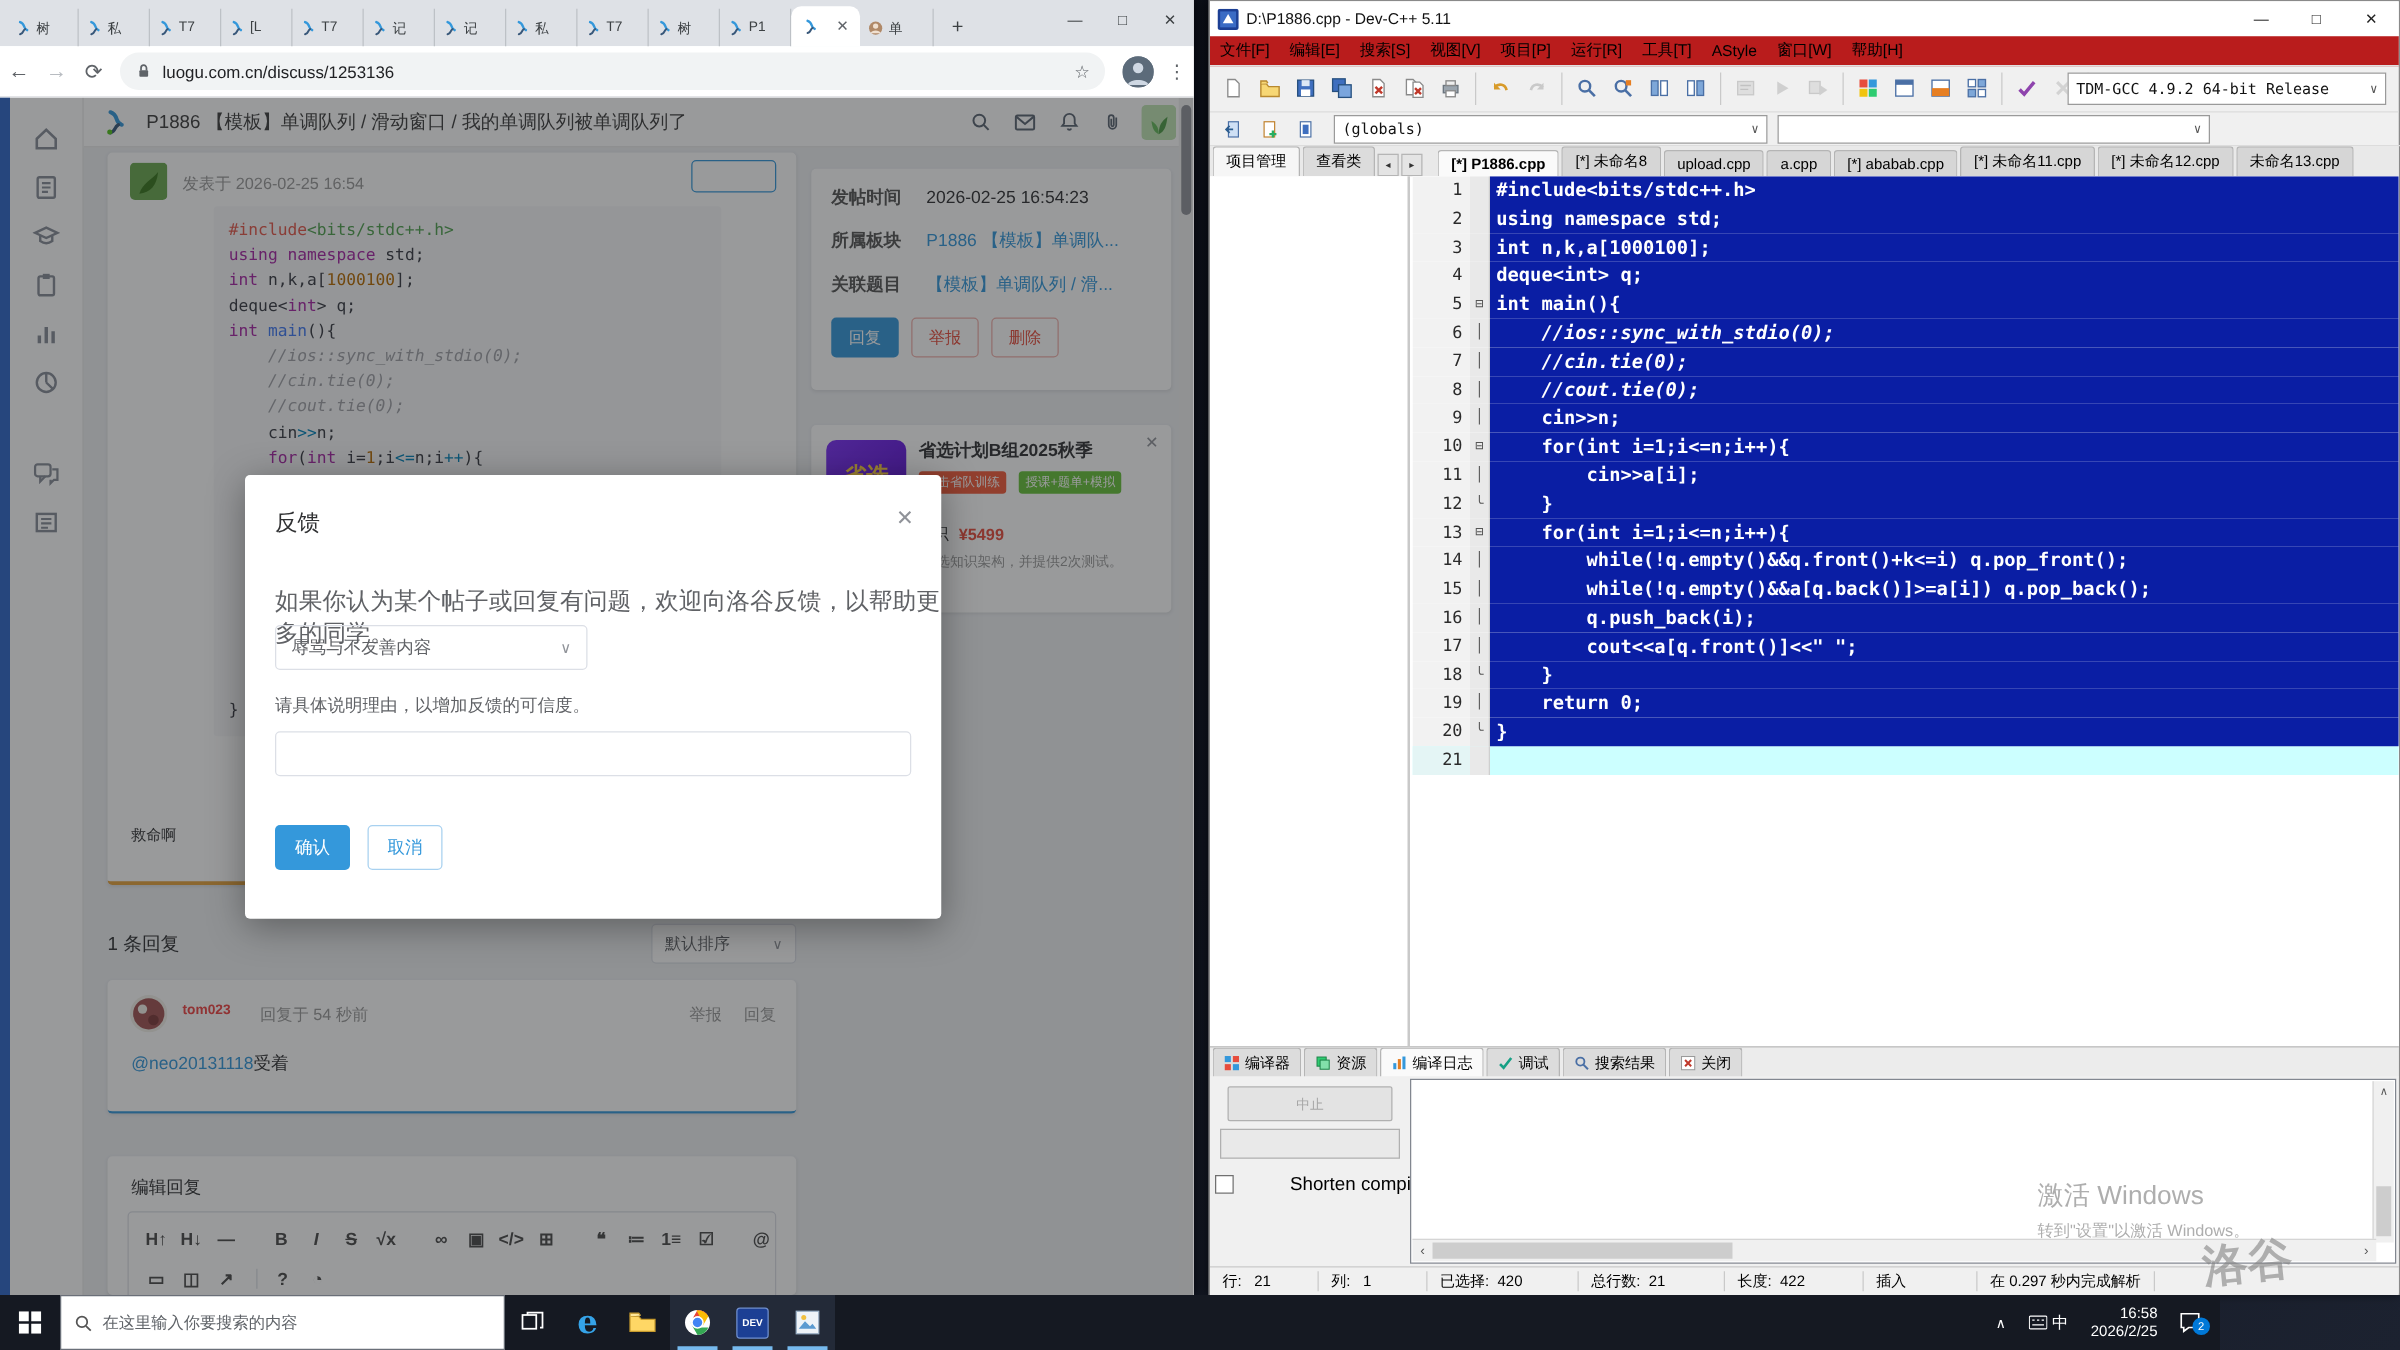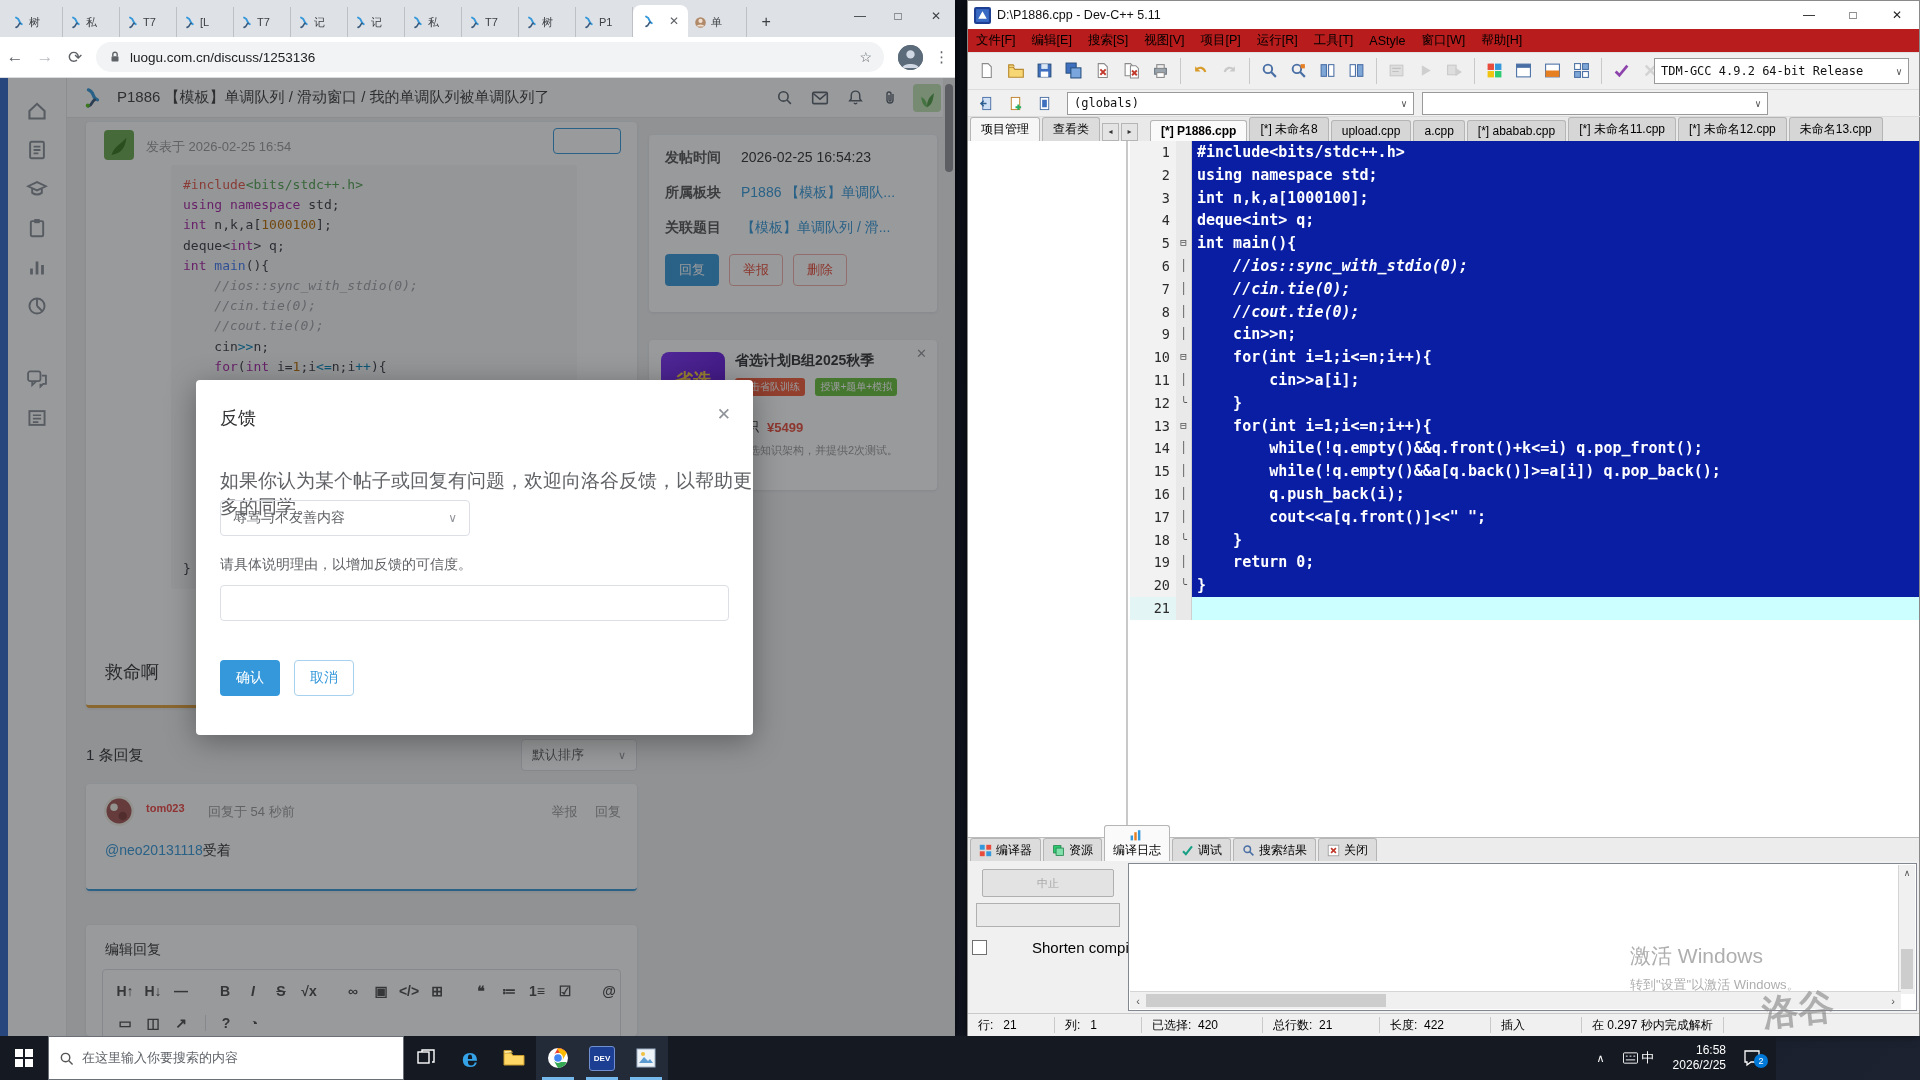--- a/index.html
+++ b/index.html
@@ -43,21 +43,21 @@
   #lg-avatar{width:28px;height:28px;border-radius:4px;overflow:hidden;margin:0 14px 0 6px;flex:none;}
 
   .card{background:#fff;border-radius:4px;box-shadow:0 1px 3px rgba(0,0,0,.08);}
   #post-card{left:86px;top:44px;width:551px;height:586px;border-bottom:3px solid #e6a23c;box-sizing:border-box;}
   #post-avatar{left:18px;top:8px;width:30px;height:30px;border-radius:4px;overflow:hidden;}
   #post-meta{left:60px;top:16px;font-size:13px;color:#9a9a9a;}
   #post-topbtn{right:16px;top:6px;width:66px;height:24px;border:1px solid #3498db;border-radius:4px;background:#fff;}
   #lg-codeblock{left:85px;top:43px;width:406px;height:424px;background:#f7f8fa;border-radius:3px;padding:10px 12px;box-sizing:border-box;font-family:"DejaVu Sans Mono",monospace;font-size:13px;line-height:20.2px;white-space:pre;overflow:hidden;}
   .sp{color:#383a42}.sk{color:#a626a4}.sc{color:#a0a1a7;font-style:italic}.sn{color:#b76b01}
   .ss{color:#50a14f}.sd{color:#e45649}.sf{color:#4078f2}.so{color:#0184bc}
-  #post-body{left:19px;top:538px;font-size:18px;color:#303133;}
+  #post-body{left:19px;top:538px;font-size:12px;color:#303133;}
 
   #replies-row{left:86px;top:660px;width:551px;height:34px;display:flex;align-items:center;}
   #replies-count{font-size:15px;color:#303133;}
   #sort-select{margin-left:auto;width:116px;height:32px;background:#fff;border:1px solid #dcdfe6;border-radius:4px;display:flex;align-items:center;padding:0 10px;box-sizing:border-box;font-size:13px;color:#606266;}
   #sort-select .chev{margin-left:auto;color:#909399;font-size:11px;}
 
   #reply-card{left:86px;top:706px;width:551px;height:107px;border-bottom:2px solid #3498db;box-sizing:border-box;}
   #reply-avatar{left:18px;top:12px;width:30px;height:30px;border-radius:50%;overflow:hidden;}
   #reply-user{left:60px;top:18px;font-size:11px;font-weight:bold;color:#ef4444;}
   #reply-meta{left:122px;top:19px;font-size:13px;color:#9a9a9a;}
@@ -138,21 +138,21 @@
   .crow{display:flex;height:22.8px;font-family:"DejaVu Sans Mono",monospace;font-size:15px;font-weight:bold;line-height:22.8px;white-space:pre;}
   .gut{width:40px;text-align:right;padding-right:6px;color:#2b2b2b;background:#f2f2f2;flex:none;font-weight:normal;font-size:13.5px;}
   .fold{width:15px;flex:none;background:#e9e9e9;color:#555;font-size:11px;text-align:center;font-weight:normal;border-right:1px solid #cfcfcf;}
   .ctext{flex:1;padding-left:5px;color:#fff;}
   .crow.sel .ctext{background:#0a1ea4;}
   .crow.cur{background:#ccffff;}
   .crow.cur .gut{background:#e4f5f5;}
   .cmt{font-style:italic;}
   #btm-tabrow{left:0;top:836px;width:951px;height:24px;background:#ececec;display:flex;align-items:flex-end;border-top:1px solid #bbb;}
   .btab{display:flex;align-items:center;font-size:12px;color:#000;padding:3px 8px;border:1px solid #b5b5b5;border-bottom:none;background:#dcdcdc;margin-left:2px;border-radius:3px 3px 0 0;}
-  .btab.on{background:#fafafa;flex-direction:column;}
+  .btab.on{background:#fafafa;}
   .btab svg{margin-right:4px;}
   #btm-panel{left:0;top:860px;width:951px;height:152px;background:#f0f0f0;}
   #abort-btn{left:14px;top:8px;width:130px;height:26px;background:#e3e3e3;border:1px solid #b0b0b0;color:#a6a6a6;font-size:11px;display:flex;align-items:center;justify-content:center;border-radius:2px;}
   #progress{left:8px;top:42px;width:144px;height:24px;background:#e9e9e9;border:1px solid #b0b0b0;box-sizing:border-box;}
   #shorten{left:4px;top:78px;display:flex;align-items:center;font-size:15px;color:#000;gap:40px;}
   #shorten .box{width:13px;height:13px;border:1px solid #707070;background:#fff;margin-right:5px;flex:none;}
   #log-box{left:160px;top:2px;width:789px;height:148px;background:#fff;border:1px solid #828790;box-sizing:border-box;}
   #log-lines{padding:4px 8px;font-size:13px;color:#000;line-height:17.5px;font-family:"Liberation Sans",sans-serif;white-space:pre;}
   #log-vscroll{position:absolute;right:1px;top:1px;width:16px;height:129px;background:#f0f0f0;border-left:1px solid #d5d5d5;}
   #log-vscroll .ar{text-align:center;font-size:9px;color:#555;line-height:16px;}

